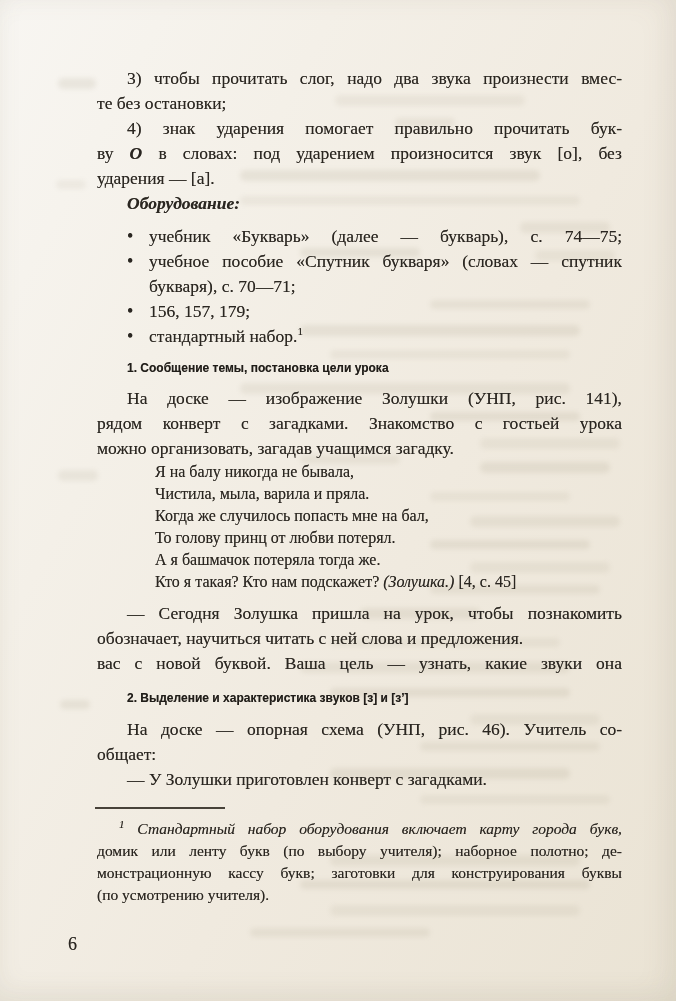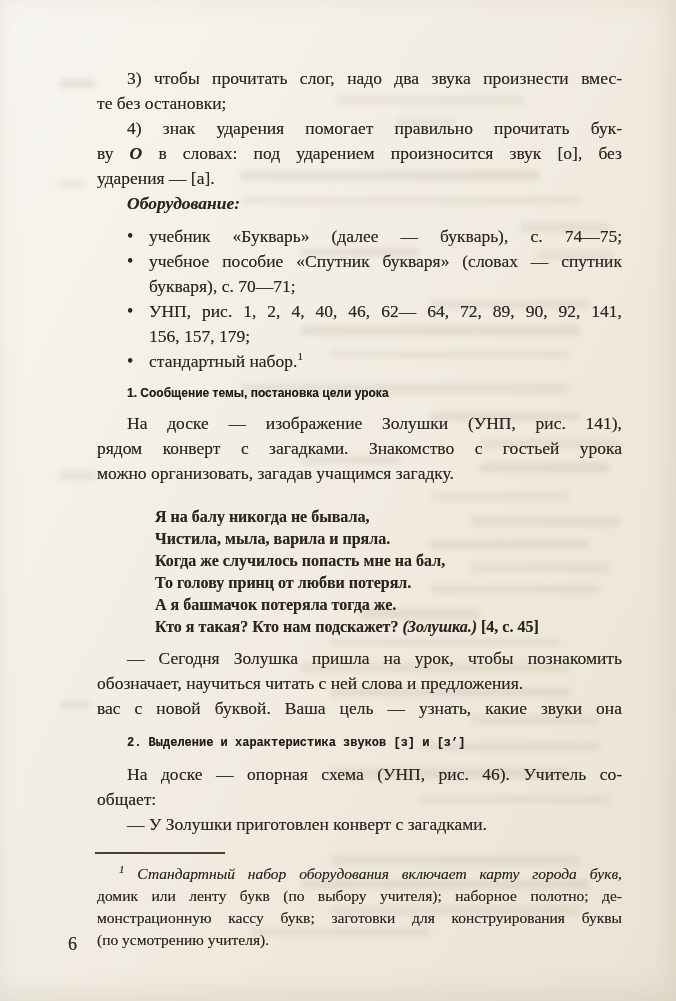--- a/index.html
+++ b/index.html
@@ -34,23 +34,23 @@
   .bitem { display:flex; padding-left:30px; }
   .bm { width:22px; flex:0 0 22px; font-size:18px; }
   .btext { flex:1; min-width:0; }
 
   .heading {
     font-family:"Liberation Sans","DejaVu Sans",sans-serif;
     font-weight:bold; font-size:12px; line-height:25px;
     padding-left:30px; color:#201d19;
   }
   .h1sp { margin:7px 0 5px; }
-  .h2sp { margin:10px 0 6px;font-family:Liberation Mono, monospace; }
+  .h2sp { margin:10px 0 6px; }
 
-  .poem { margin:20px 0 8px 58px; font-size:16px; line-height:22px;font-weight:bold; }
+  .poem { margin:0 0 8px 58px; font-size:16px; line-height:22px; }
 
   .footnote { margin-top:15px; }
   .fn-rule { width:130px; height:2px; background:#474239; margin:0 0 9px -2px; }
   .fn-line { font-size:15.5px; line-height:22px; }
   .fn-first { padding-left:22px;font-style:italic; }
 
   .pagenum {
     position:absolute; left:68px; top:934px; z-index:2;
     font-size:18px; color:#2a2621; text-shadow:0 0 .4px rgba(42,36,28,.55);
   }
@@ -124,21 +124,20 @@
       <div class="bitem">
         <span class="bm">•</span>
         <div class="btext">
           <div class="line j">учебное пособие «Спутник букваря» (словах — спутник</div>
           <div class="line">букваря), с. 70—71;</div>
         </div>
       </div>
       <div class="bitem">
         <span class="bm">•</span>
         <div class="btext">
-          <div class="line j">УНП, рис. 1, 2, 4, 40, 46, 62— 64, 72, 89, 90, 92, 141,</div>
           <div class="line">156, 157, 179;</div>
         </div>
       </div>
       <div class="bitem">
         <span class="bm">•</span>
         <div class="btext">
           <div class="line"><span>стандартный набор.</span><sup>1</sup></div>
         </div>
       </div>
     </div>

